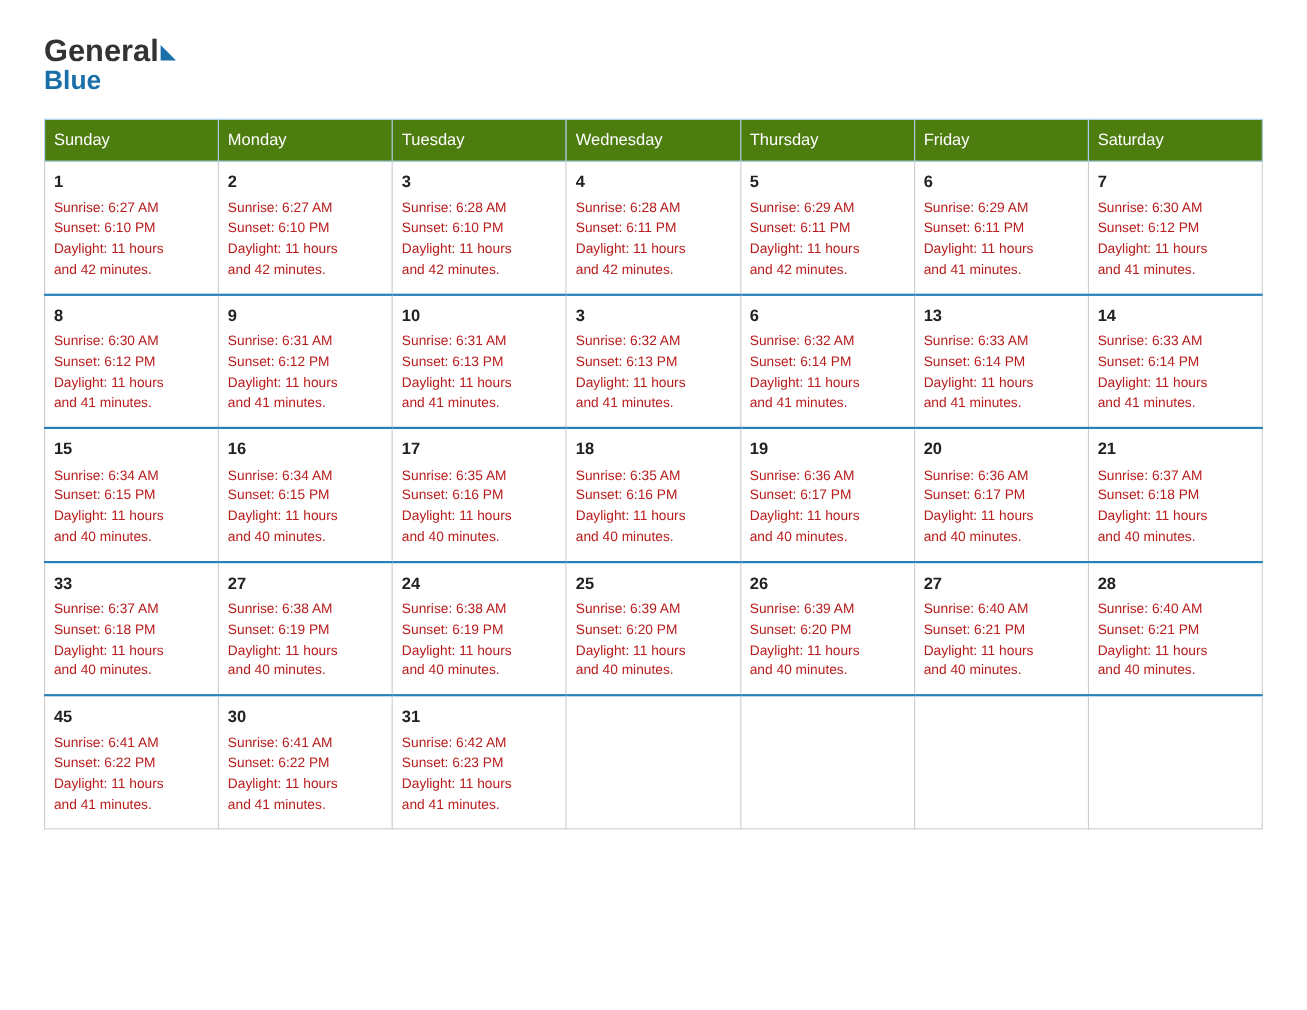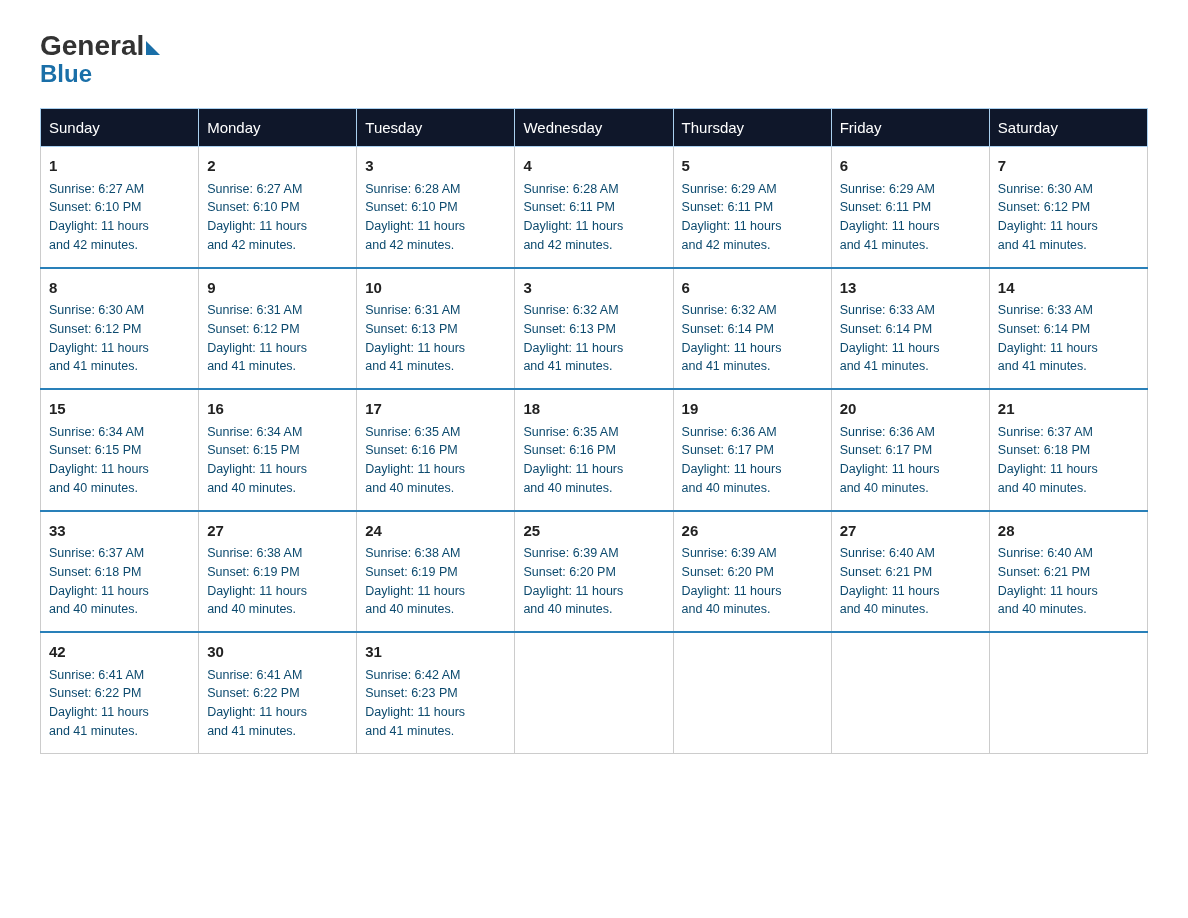--- a/index.html
+++ b/index.html
@@ -57,21 +57,21 @@
       font-size: 22px;
       color: #555;
       margin-top: 4px;
     }
     .calendar-table {
       width: 100%;
       border-collapse: collapse;
       table-layout: fixed;
     }
     .calendar-table thead tr th {
-      background-color: #0f172a;
+      background-color: #4d7c0f;
       color: #fff;
       font-size: 15px;
       font-weight: normal;
       padding: 10px 8px;
       text-align: left;
       border: 1px solid #aad0ef;
     }
     .calendar-table tbody tr td {
       vertical-align: top;
       padding: 8px 8px 12px 8px;
@@ -82,21 +82,21 @@
       background: #fff;
     }
     .calendar-table tbody tr td .day-num {
       font-size: 15px;
       font-weight: bold;
       color: #222;
       display: block;
       margin-bottom: 2px;
     }
     .calendar-table tbody tr td .day-info {
-      color: #0c4a6e;
+      color: #b91c1c;
       font-size: 12.5px;
     }
     .calendar-table tbody tr:not(:last-child) td {
       border-bottom: 2px solid #2980b9;
     }
     .empty-cell {
       background: #fff;
     }
   </style>
 </head>
@@ -159,21 +159,21 @@
       <tr>
         <td><span class="day-num">33</span><span class="day-info">Sunrise: 6:37 AM<br>Sunset: 6:18 PM<br>Daylight: 11 hours<br>and 40 minutes.</span></td>
         <td><span class="day-num">27</span><span class="day-info">Sunrise: 6:38 AM<br>Sunset: 6:19 PM<br>Daylight: 11 hours<br>and 40 minutes.</span></td>
         <td><span class="day-num">24</span><span class="day-info">Sunrise: 6:38 AM<br>Sunset: 6:19 PM<br>Daylight: 11 hours<br>and 40 minutes.</span></td>
         <td><span class="day-num">25</span><span class="day-info">Sunrise: 6:39 AM<br>Sunset: 6:20 PM<br>Daylight: 11 hours<br>and 40 minutes.</span></td>
         <td><span class="day-num">26</span><span class="day-info">Sunrise: 6:39 AM<br>Sunset: 6:20 PM<br>Daylight: 11 hours<br>and 40 minutes.</span></td>
         <td><span class="day-num">27</span><span class="day-info">Sunrise: 6:40 AM<br>Sunset: 6:21 PM<br>Daylight: 11 hours<br>and 40 minutes.</span></td>
         <td><span class="day-num">28</span><span class="day-info">Sunrise: 6:40 AM<br>Sunset: 6:21 PM<br>Daylight: 11 hours<br>and 40 minutes.</span></td>
       </tr>
       <tr>
-        <td><span class="day-num">42</span><span class="day-info">Sunrise: 6:41 AM<br>Sunset: 6:22 PM<br>Daylight: 11 hours<br>and 41 minutes.</span></td>
+        <td><span class="day-num">45</span><span class="day-info">Sunrise: 6:41 AM<br>Sunset: 6:22 PM<br>Daylight: 11 hours<br>and 41 minutes.</span></td>
         <td><span class="day-num">30</span><span class="day-info">Sunrise: 6:41 AM<br>Sunset: 6:22 PM<br>Daylight: 11 hours<br>and 41 minutes.</span></td>
         <td><span class="day-num">31</span><span class="day-info">Sunrise: 6:42 AM<br>Sunset: 6:23 PM<br>Daylight: 11 hours<br>and 41 minutes.</span></td>
         <td class="empty-cell"></td>
         <td class="empty-cell"></td>
         <td class="empty-cell"></td>
         <td class="empty-cell"></td>
       </tr>
     </tbody>
 </table>
 

